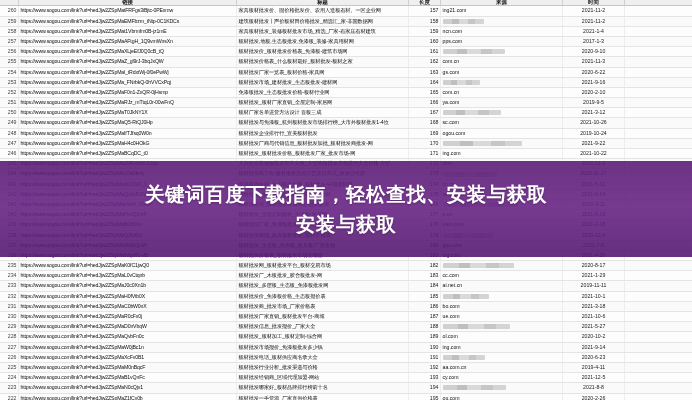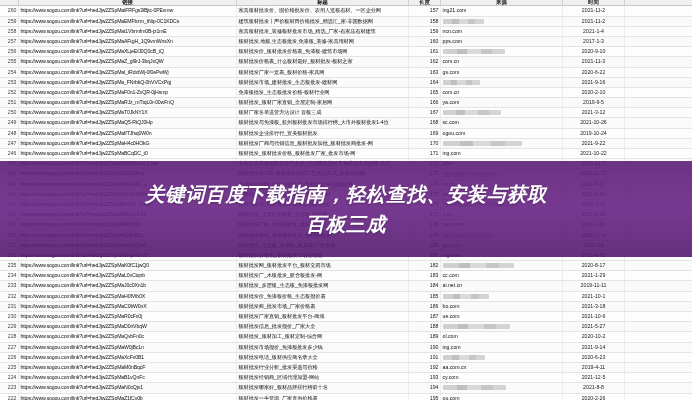--- a/index.html
+++ b/index.html
@@ -98,21 +98,20 @@
   }
   .banner-line {
     color: #ffffff;
     font-size: 19.5px;
     font-weight: bold;
     letter-spacing: 0.6px;
     line-height: 30px;
     text-align: center;
     white-space: nowrap;
     text-shadow: 0 1px 2px rgba(0,0,0,.25);
-    font-style: italic;
   }
 </style>
 </head>
 <body>
 
 <div class="screen">
 
   <div class="sheet">
     <div class="sheet-header">
       <div class="cell c-idx"></div>
@@ -459,16 +458,16 @@
           <div class="cell c-title">板材批发一手货源_厂家直供价格表</div>
           <div class="cell c-num">195</div>
           <div class="cell c-kw">ou.com</div>
           <div class="cell c-date">2020-2-26</div>
         </div>
       </div>
   </div>
 
   <div class="banner">
     <div class="banner-line">关键词百度下载指南，轻松查找、安装与获取</div>
-    <div class="banner-line">百板三成</div>
+    <div class="banner-line">安装与获取</div>
   </div>
 
 </div>
 
 </body></html>

